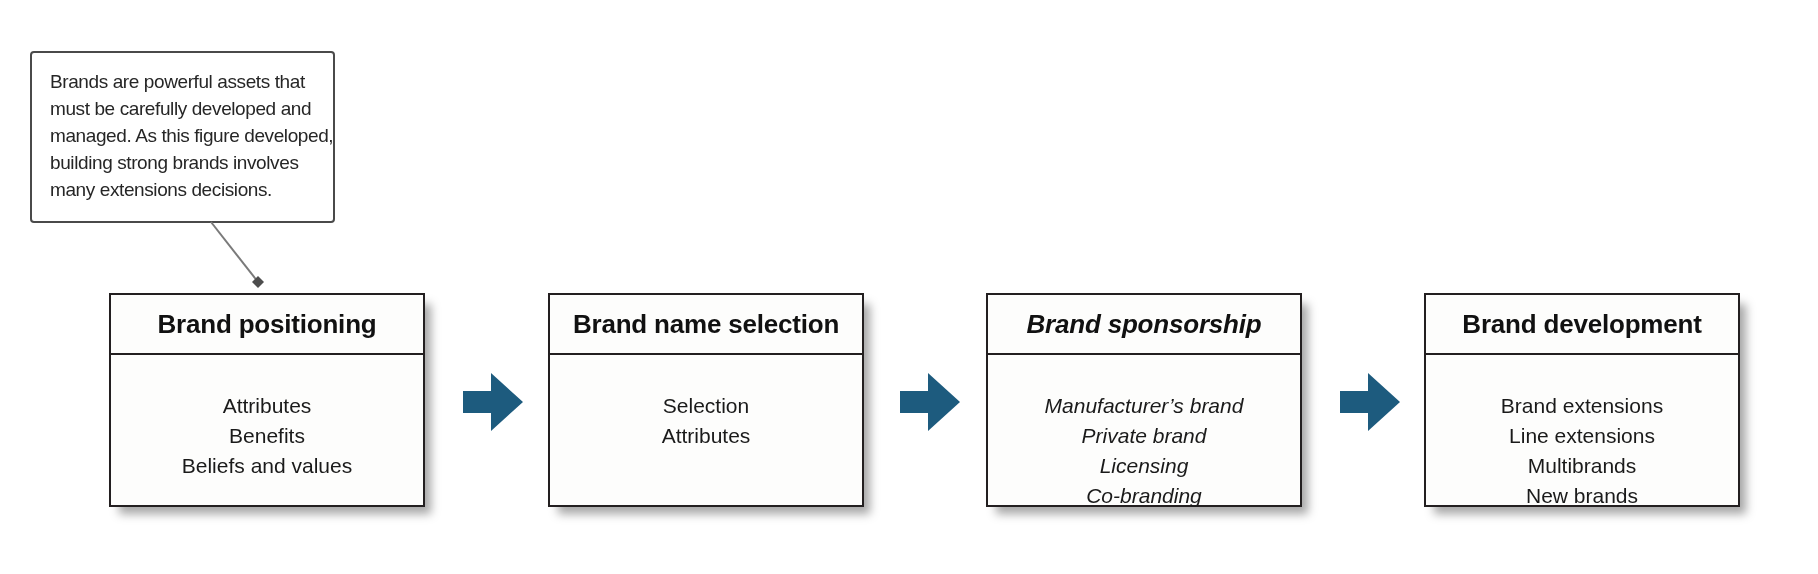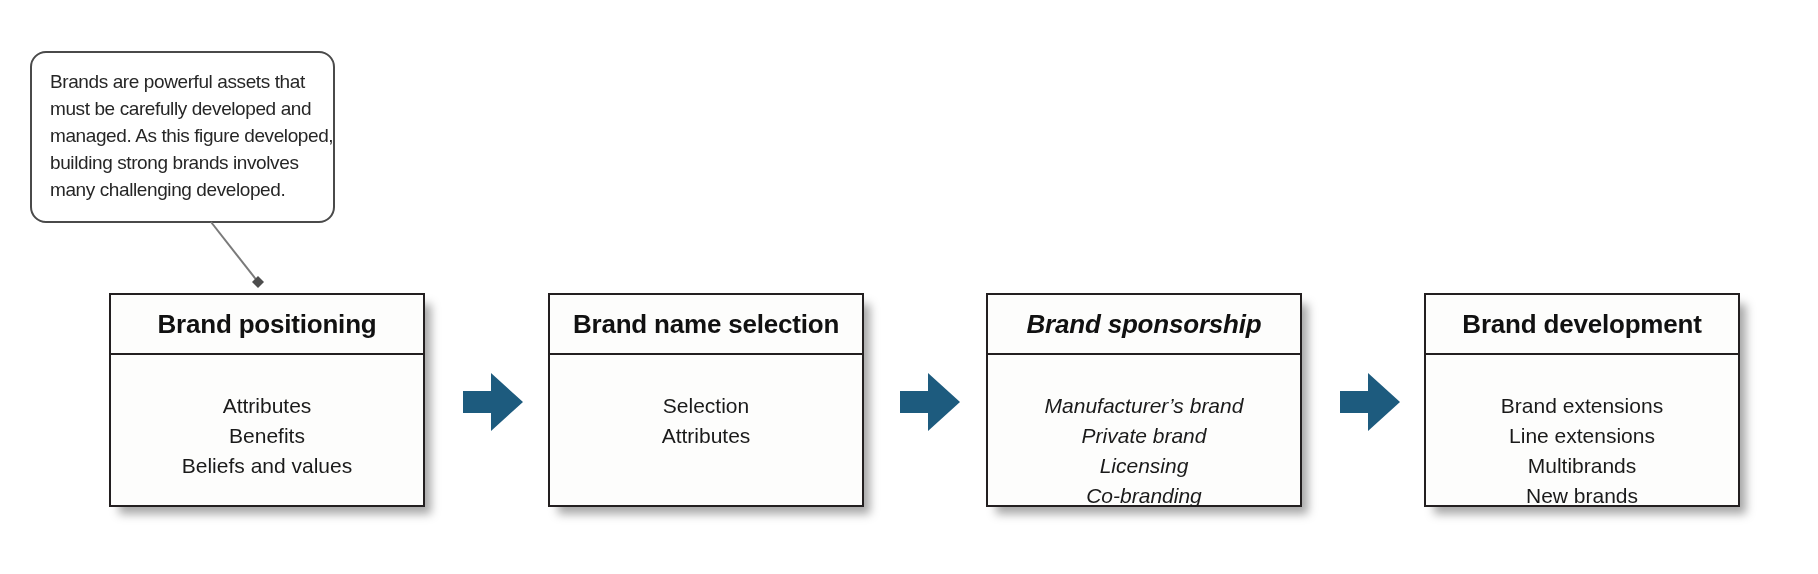--- a/index.html
+++ b/index.html
@@ -19,21 +19,21 @@
   
   .callout {
     position: absolute;
     left: 30px;
     top: 51px;
     width: 305px;
     height: 172px;
     box-sizing: border-box;
     background: #ffffff;
     border: 2px solid #4a4a4a;
-    border-radius: 16px;
+    border-radius: 4px;
     padding: 15px 10px 0 18px;
   }
   .callout-line {
     font-size: 19px;
     line-height: 27px;
     letter-spacing: -0.4px;
     color: #262626;
     white-space: nowrap;
   }
 
@@ -94,21 +94,21 @@
 </head>
 <body>
 
 <div class="stage">
 
   <div class="callout">
     <div class="callout-line">Brands are powerful assets that</div>
     <div class="callout-line">must be carefully developed and</div>
     <div class="callout-line">managed. As this figure developed,</div>
     <div class="callout-line">building strong brands involves</div>
-    <div class="callout-line">many challenging developed.</div>
+    <div class="callout-line">many extensions decisions.</div>
   </div>
 
   <svg class="pointer-svg" viewBox="0 0 80 80">
     <line x1="11" y1="7" x2="58" y2="67" stroke-width="2" stroke="#7a7a7a"></line>
     <polygon points="58,61 64,67 58,73 52,67" fill="#4d4d4d"></polygon>
   </svg>
 
   <div class="dbox b1">
     <div class="dbox-title">Brand positioning</div>
     <div class="dbox-body">

